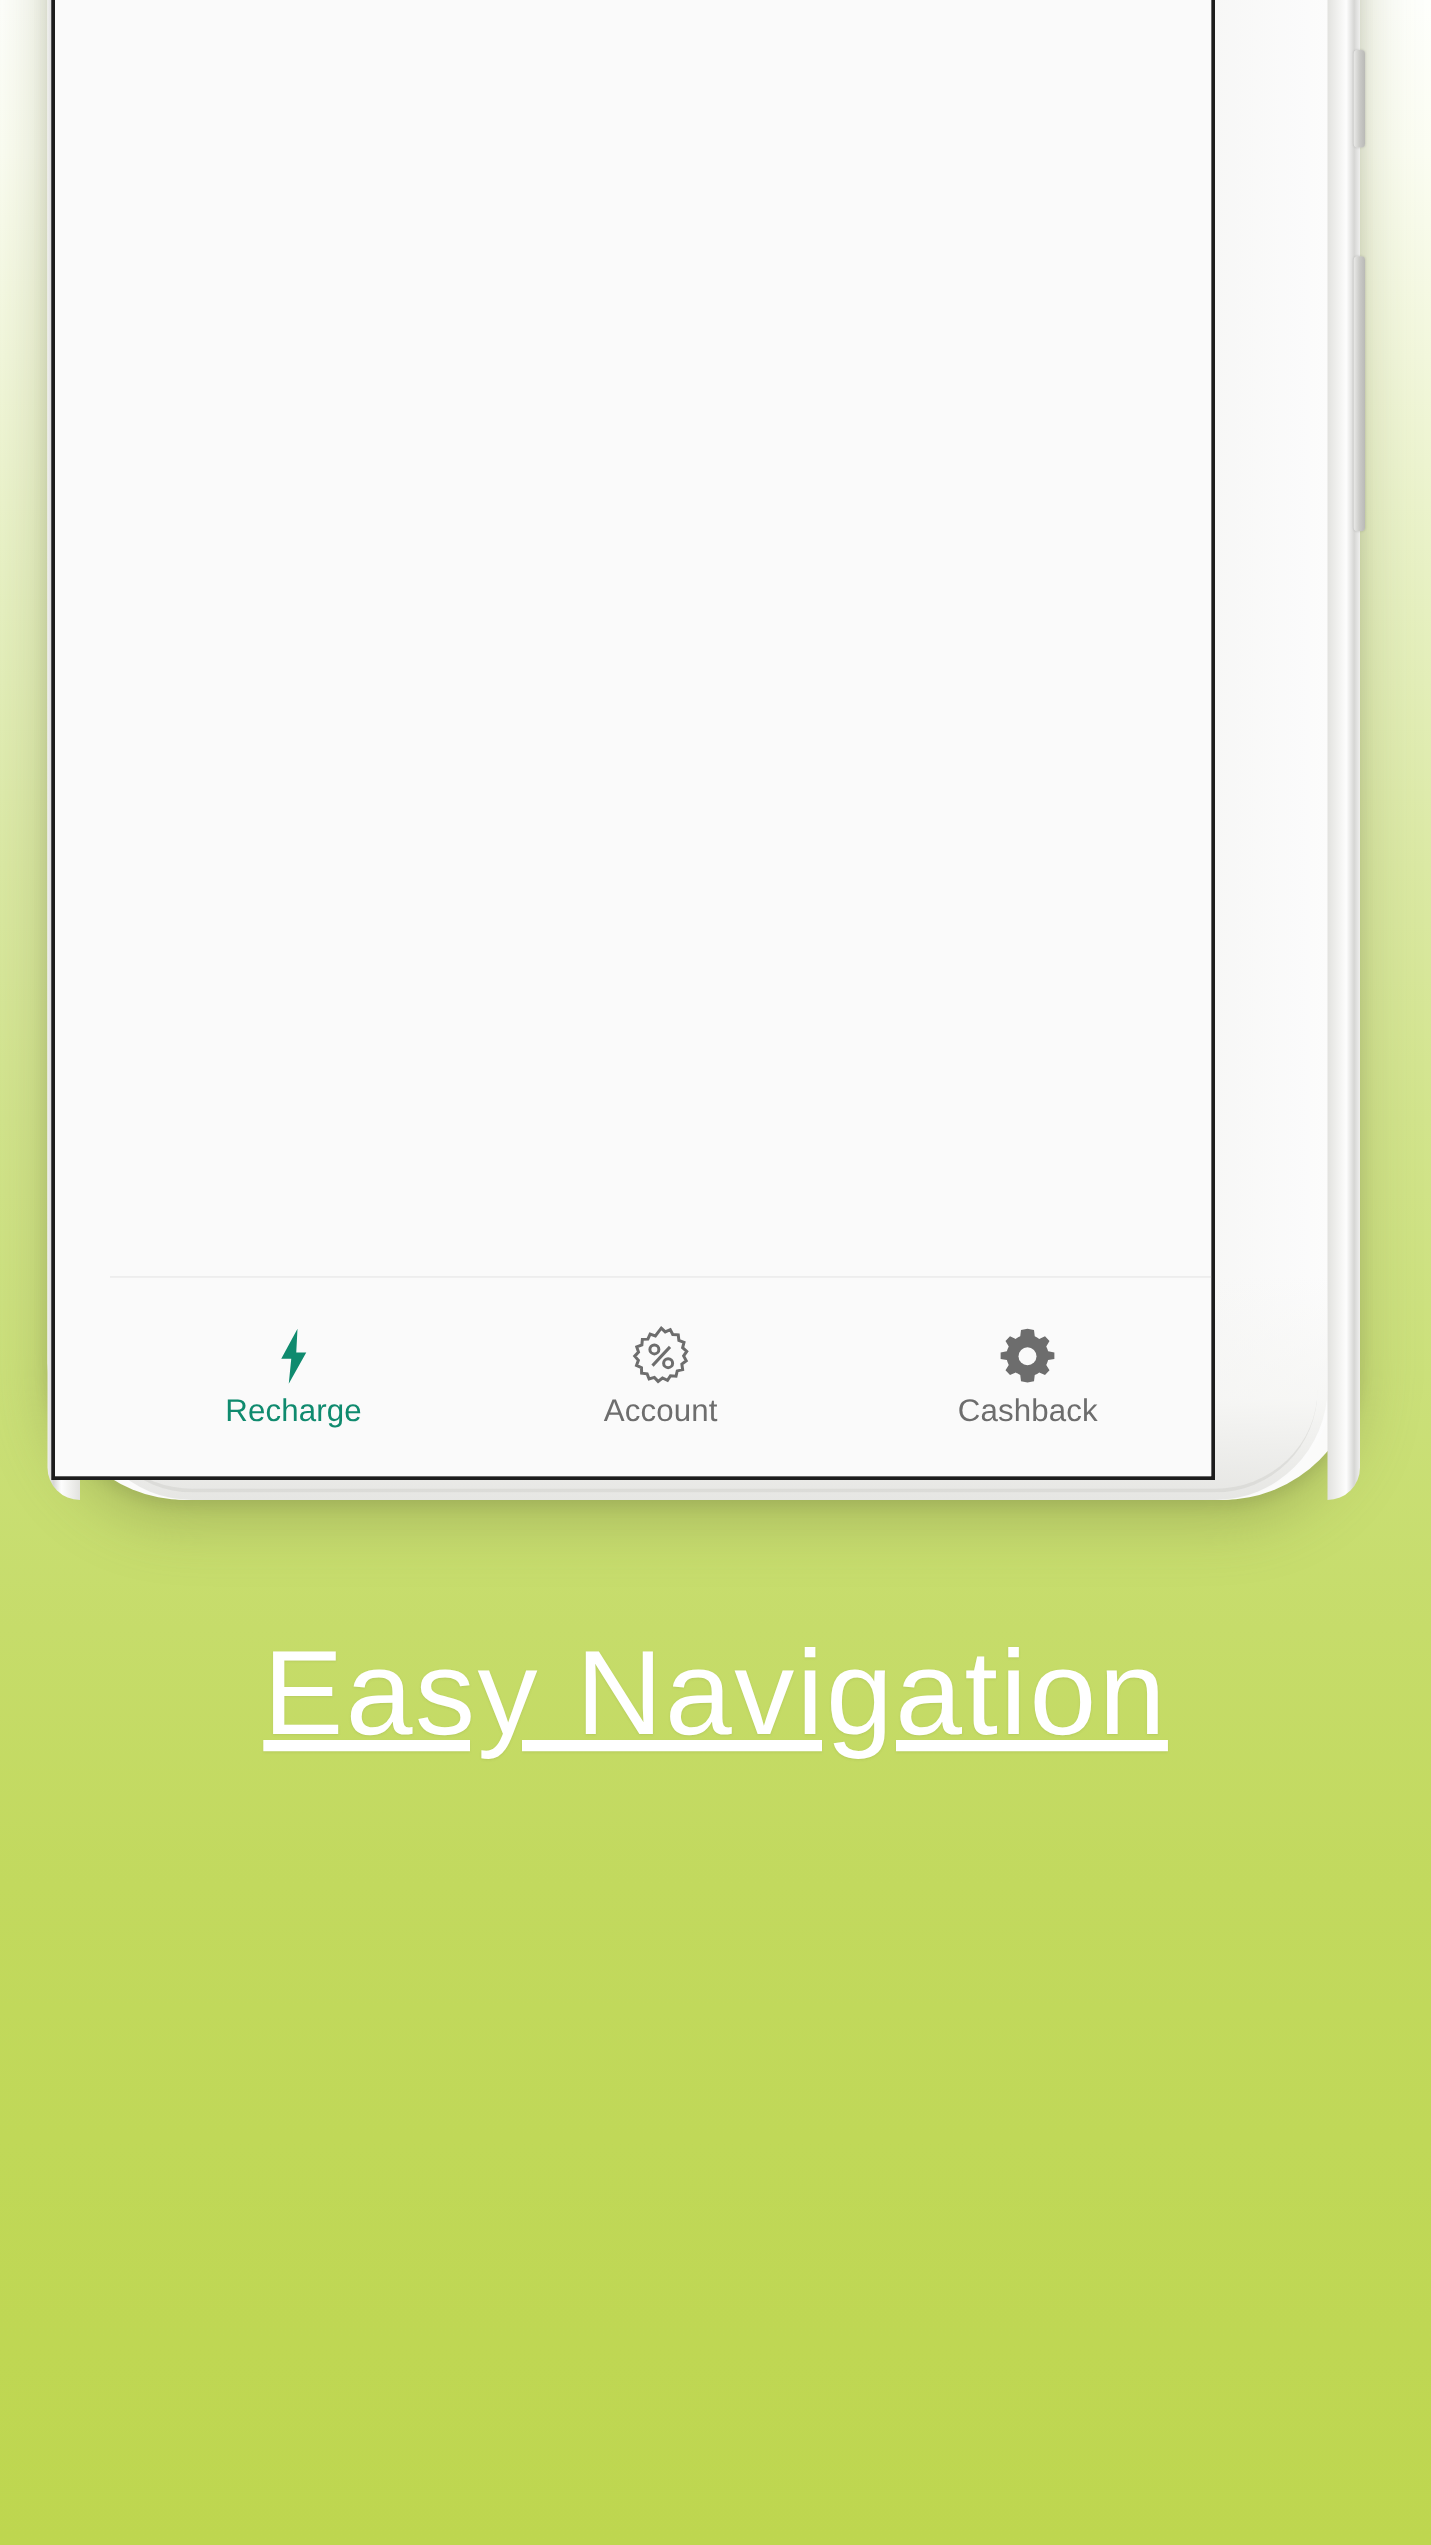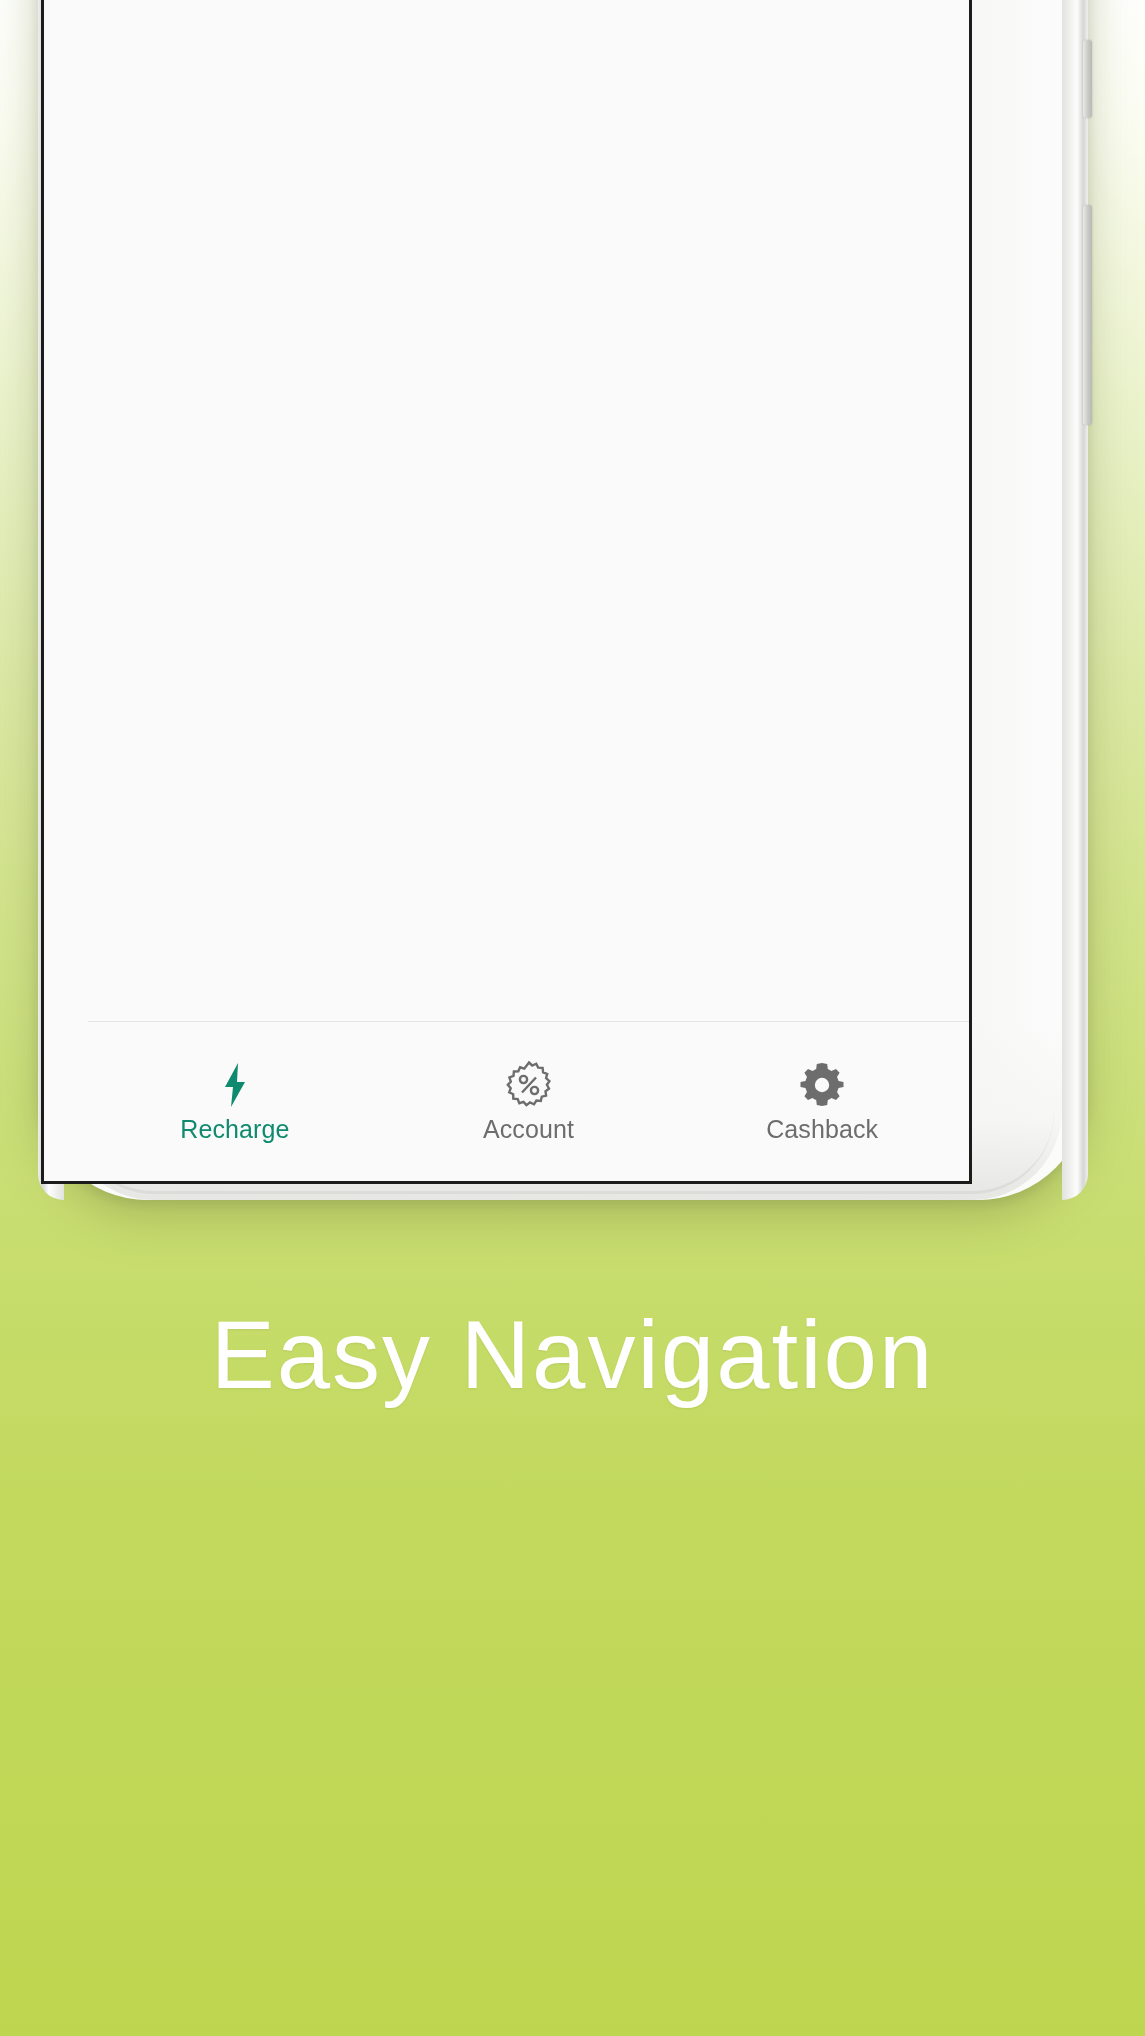--- a/index.html
+++ b/index.html
@@ -129,20 +129,21 @@
   #caption {
     position:absolute;
     left:0; right:0;
     top:1300px;
     text-align:center;
     color:#ffffff;
     font-size:96px;
     letter-spacing:2px;
     font-family:"Liberation Sans", sans-serif;
     text-shadow:0 1px 2px rgba(120,140,60,.18);
+    text-decoration:underline;
   }
 </style>
 </head>
 <body>
 
 <div id="phone">
   <div class="bezel"></div>
   <div class="rail rail-l"></div>
   <div class="rail rail-r">
     <div class="sidebtn" id="sidebtn-top"></div>

